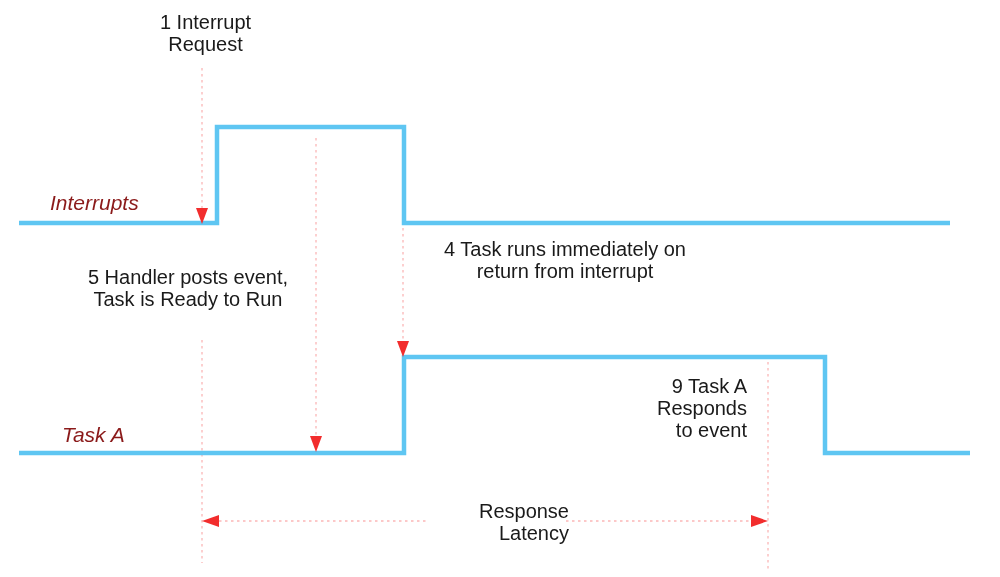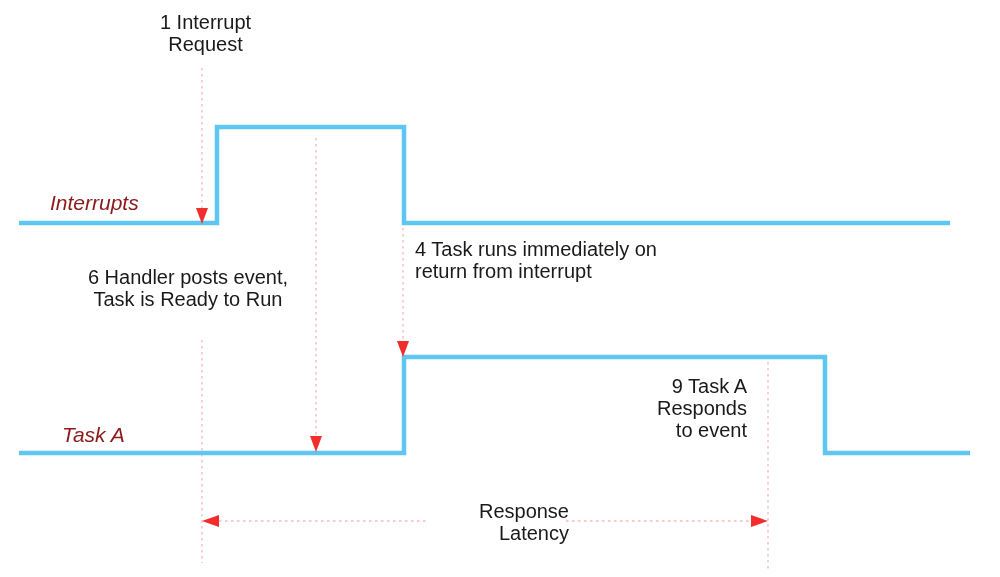--- a/index.html
+++ b/index.html
@@ -35,21 +35,21 @@
   .sig {
     position: absolute;
     font-size: 21px;
     font-style: italic;
     color: var(--c-signal_label);
     white-space: nowrap;
   }
   #note1   { left: 128px; top: 11px;  width: 155px; text-align: center; }
   #note2   { left: 256px; top: 58px;  width: 155px; text-align: center; }
   #note3   { left: 60px;  top: 266px; width: 256px; text-align: center; }
-  #note4   { left: 415px; top: 238px; width: 300px; text-align: left; }
+  #note4   { left: 415px; top: 238px; width: 300px; text-align: center; }
   #note5   { left: 597px; top: 375px; width: 150px; text-align: right; }
   #latency { left: 414px; top: 500px; width: 155px; text-align: right; }
   #sig-interrupts { left: 50px; top: 191px; }
   #sig-taska      { left: 62px; top: 423px; }
 </style>
 </head>
 <body>
 
 <div id="stage">
 
@@ -69,21 +69,21 @@
       <polygon class="ah" points="219,515 219,527 202,521"></polygon>
       <polygon class="ah" points="751,515 751,527 768,521"></polygon>
     </svg>
 
   <div class="label" id="note1">1 Interrupt
 Request</div>
 
 
   <div class="sig" id="sig-interrupts">Interrupts</div>
 
-  <div class="label" id="note3">6 Handler posts event,
+  <div class="label" id="note3">5 Handler posts event,
 Task is Ready to Run</div>
 
   <div class="label" id="note4">4 Task runs immediately on
 return from interrupt</div>
 
   <div class="sig" id="sig-taska">Task A</div>
 
   <div class="label" id="note5">9 Task A
 Responds
 to event</div>

